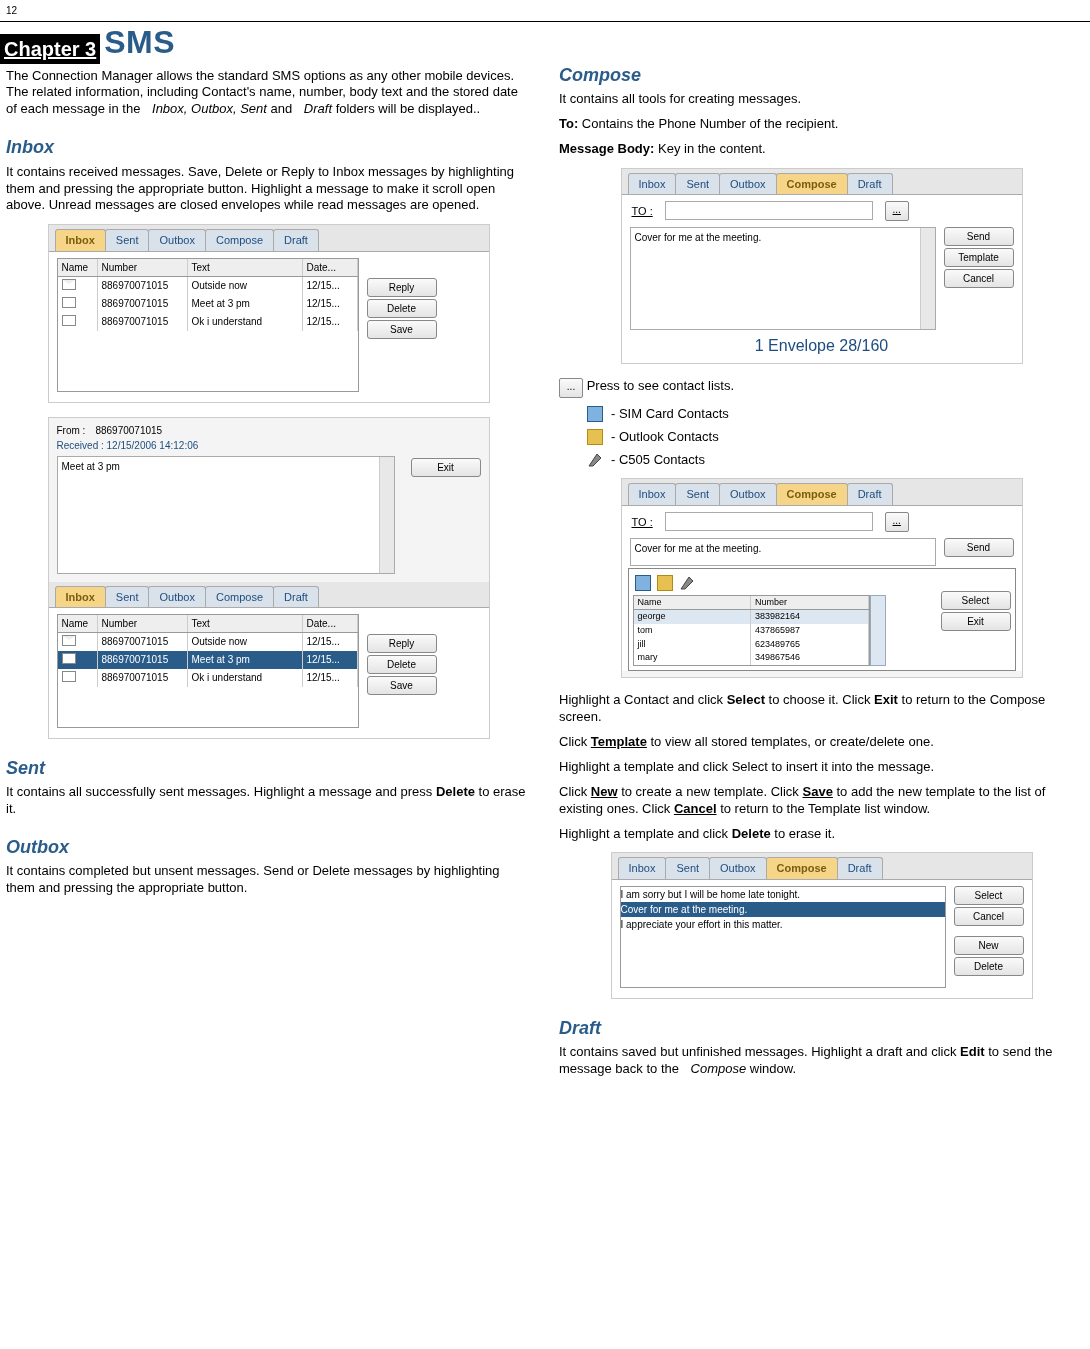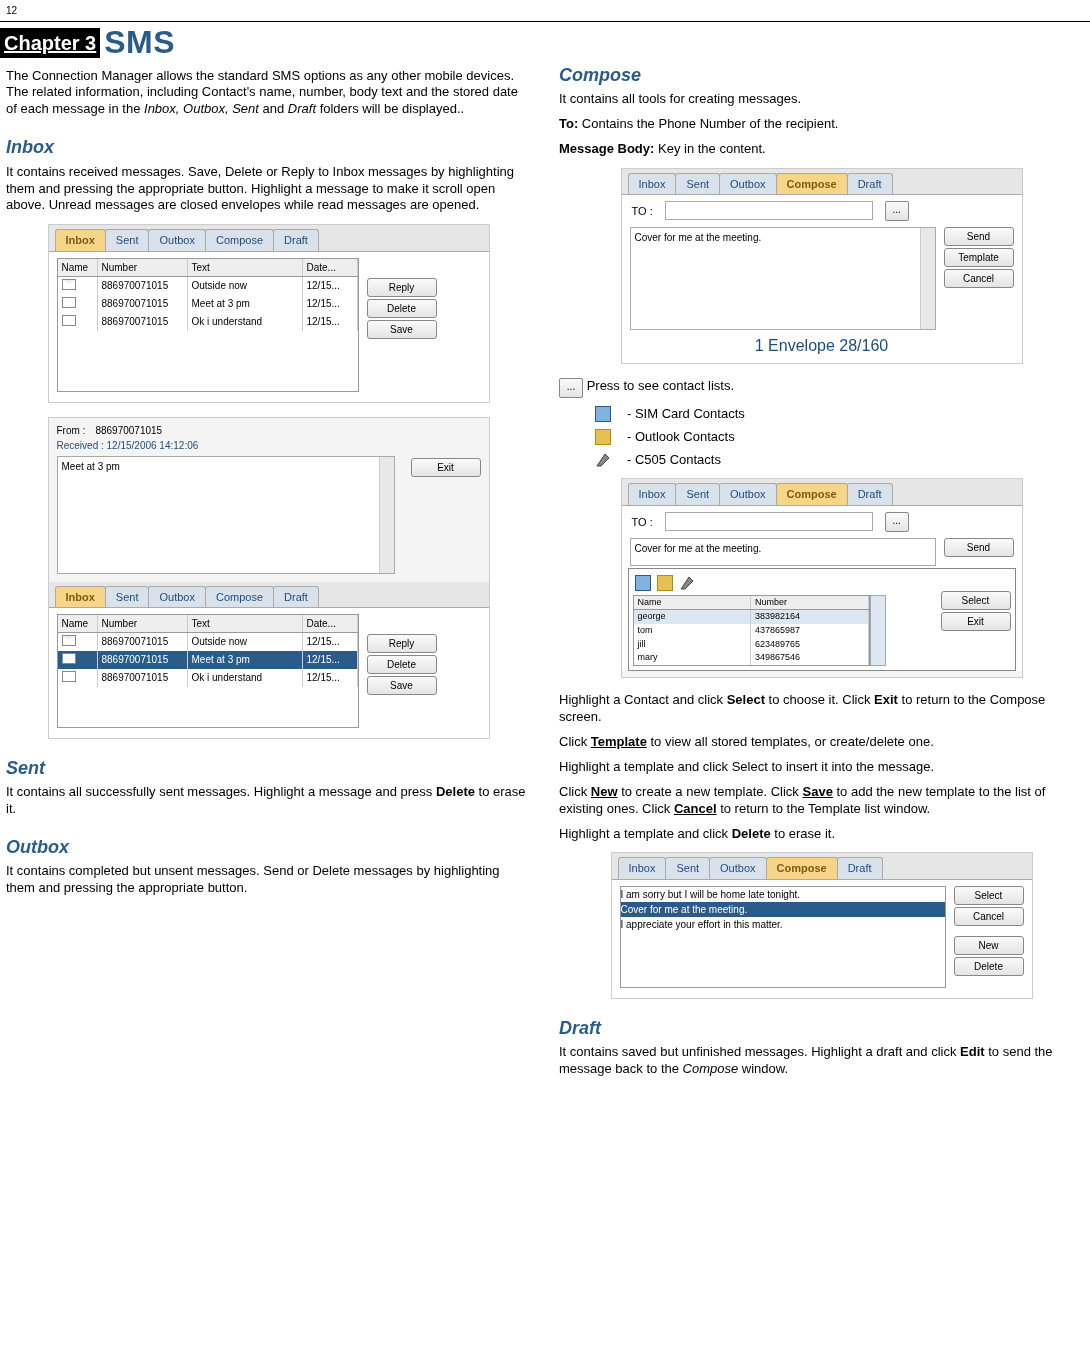--- a/index.html
+++ b/index.html
@@ -1,26 +1,26 @@
 <!DOCTYPE html>
 <html><head>
 <meta charset="utf-8">
 <style>
   body { font-family: Arial, Helvetica, sans-serif; color:#000; margin:0; padding:0; width:1090px; font-size:13px; line-height:1.3; }
   .page-num { font-size:10px; padding:4px 6px; }
   .hr { border-top:1px solid #000; margin:0; }
-  .chapter-row { display:flex; align-items:center; gap:4px; }
+  .chapter-row { display:flex; align-items:flex-end; gap:4px; }
   .chapter-label { background:#000; color:#fff; font-weight:bold; font-size:20px; padding:2px 4px; text-decoration:underline; }
   .chapter-title { color:#2a5c8a; font-size:32px; font-weight:bold; letter-spacing:0.5px; }
   .columns { display:flex; gap:28px; padding:0 6px 20px 6px; }
   .col { flex:1 1 0; }
   .section-head { color:#2a5c8a; font-size:18px; font-weight:bold; font-style:italic; margin-top:18px; margin-bottom:4px; }
   p { margin:4px 0 8px 0; }
   .bold { font-weight:bold; }
-  .italic { font-style:italic; }
+  .italic { font-style:italic;margin-left:8px; }
   .underline { text-decoration:underline; }
   .shot { display:flex; justify-content:center; margin:10px 0 14px 0; }
   .app-panel { background:#f4f4f4; border:1px solid #ccc; width:440px; font-size:11px; }
   .tabs { display:flex; align-items:flex-end; background:#e6e6e6; padding:4px 6px 0 6px; gap:0; }
   .tab { padding:3px 10px; border:1px solid #aaa; border-bottom:none; background:#d9e1ea; color:#1d4d80; margin-right:-1px; position:relative; border-top-left-radius:3px; border-top-right-radius:3px; }
   .tab.active { background:#f6d588; font-weight:bold; color:#7a5d10; }
   .panel-body { background:#fff; border-top:1px solid #aaa; padding:6px 8px 10px 8px; }
   .table-wrap { display:flex; gap:8px; align-items:flex-start; }
   .tbl { border:1px solid #999; width:300px; }
   .tbl .hdr, .tbl .row { display:grid; grid-template-columns:40px 90px 1fr 55px; font-size:10px; }
@@ -28,28 +28,28 @@
   .tbl .cell { padding:2px 4px; border-right:1px solid #ccc; white-space:nowrap; overflow:hidden; text-overflow:ellipsis; }
   .tbl .row.selected { background:#2a5c8a; color:#fff; }
   .icon-closed { display:inline-block; width:12px; height:9px; background:#fff; border:1px solid #888; position:relative; }
   .icon-closed::before { content:""; position:absolute; left:0; right:0; top:0; border-top:4px solid #eee; border-left:6px solid transparent; border-right:6px solid transparent; }
   .icon-open { display:inline-block; width:12px; height:9px; background:#fff; border:1px solid #888; }
   .btn-col { display:flex; flex-direction:column; gap:2px; margin-top:20px; }
   .winbtn { border:1px solid #888; border-radius:3px; background:linear-gradient(#fafafa,#e4e4e4); font-size:10px; padding:2px 0; width:68px; text-align:center; }
   .view-head { display:flex; gap:10px; padding:6px 8px 0 8px; font-size:10px; }
   .msgbox { margin:4px 8px 8px 8px; border:1px solid #aaa; height:110px; background:#fff; padding:3px 4px; font-size:10px; position:relative; }
   .scroll-hint { position:absolute; right:0; top:0; bottom:0; width:14px; background:#e8e8e8; border-left:1px solid #ccc; }
-  .to-row { display:flex; align-items:center; gap:12px; padding:6px 10px; font-size:11px; }
+  .to-row { display:flex; align-items:center; gap:12px; padding:6px 10px; font-size:11px;text-decoration:underline; }
   .to-row input { border:1px solid #aaa; height:17px; width:200px; font-size:10px; padding:0 3px; }
   .dots-btn { border:1px solid #888; border-radius:2px; background:linear-gradient(#fafafa,#e4e4e4); width:22px; height:18px; font-size:10px; text-align:center; line-height:15px; }
   .compose-body { display:flex; gap:8px; padding:0 8px 4px 8px; }
   .compose-text { border:1px solid #aaa; flex:1; height:95px; background:#fff; padding:3px 4px; font-size:10px; position:relative; }
   .counter { text-align:center; color:#1d4d80; font-size:16px; padding:2px 0 6px 0; }
   .indent-list { margin-left:28px; }
-  .indent-list .line { display:flex; align-items:center; gap:16px; margin:6px 8px; }
+  .indent-list .line { display:flex; align-items:center; gap:8px; margin:6px 0; }
   .ico { width:16px; height:16px; display:inline-flex; align-items:center; justify-content:center; }
   .ico-sim { width:14px; height:14px; background:#7fb2df; border:1px solid #2a5c8a; }
   .ico-outlook { width:14px; height:14px; background:#e6c151; border:1px solid #b38b10; }
   .ico-c505 svg { width:16px; height:16px; }
   .contact-popup { border:1px solid #888; background:#fff; margin:2px 6px 6px 6px; padding:4px; display:flex; gap:8px; align-items:flex-start; }
   .contact-icons { display:flex; gap:6px; padding:2px 2px 4px 2px; }
   .contact-table { border:1px solid #999; width:235px; }
   .contact-table .hdr, .contact-table .row { display:grid; grid-template-columns:1fr 1fr; font-size:9px; }
   .contact-table .row.sel { background:#dce7f2; }
   .contact-table .cell { padding:1px 4px; border-right:1px solid #ccc; }

